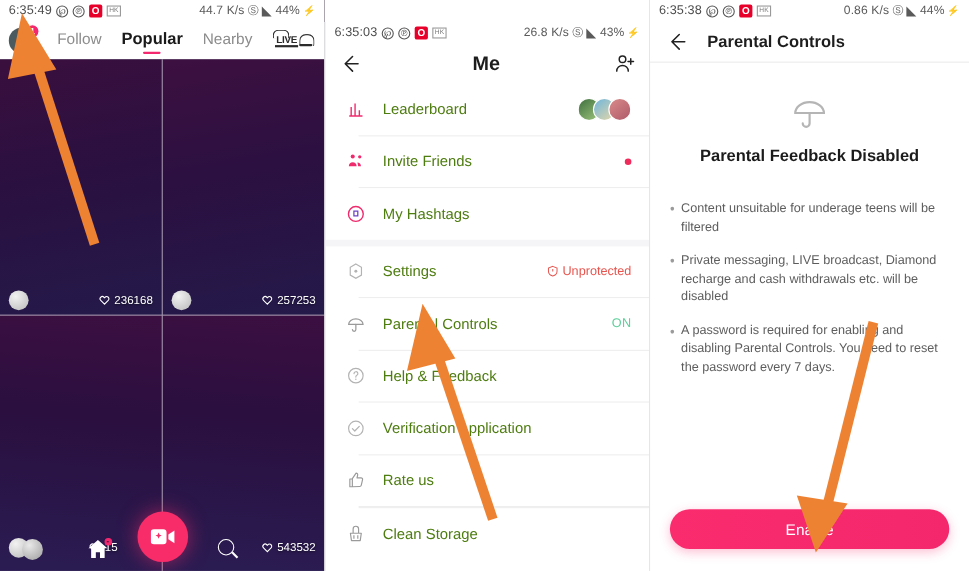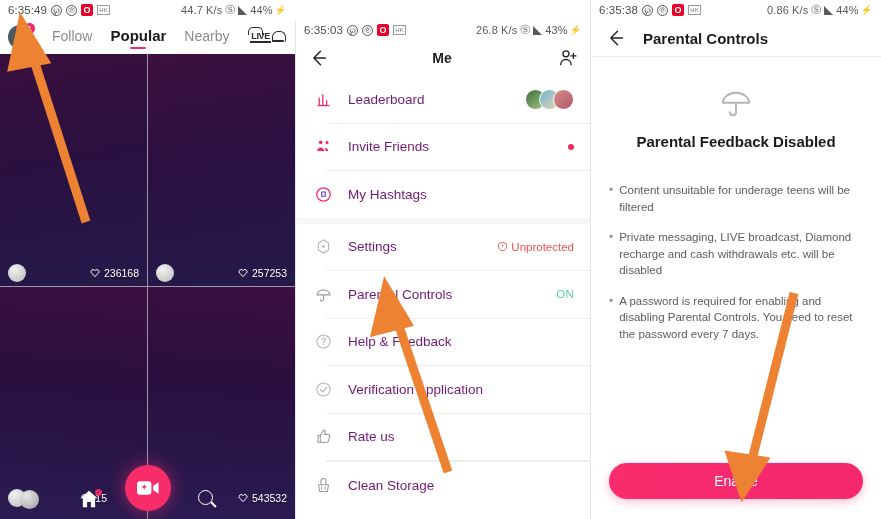--- a/index.html
+++ b/index.html
@@ -103,30 +103,30 @@
   .search-ic::before { content:""; position:absolute; left:0; top:0; width:13px; height:13px;
     border:1.8px solid #fff; border-radius:50%;}
   .search-ic::after { content:""; position:absolute; right:0; bottom:0; width:7px; height:1.8px;
     background:#fff; transform: rotate(45deg); transform-origin: right center;}
 
   
   .p2 { width: 295px; height: 519px; background: #fff; border-left: 1px solid #e6e6e6; margin-top: 20px; }
   .nav-header { height: 36px; display:flex; align-items:center; padding: 0 12px; background:#fff; }
   .back-arrow { width: 20px; height: 20px; position: relative; flex:none; }
   .back-arrow svg { display:block; }
-  .nav-title { flex:1; text-align:center; font-size: 14px; font-weight: bold; color:#1d1d1d; }
+  .nav-title { flex:1; text-align:center; font-size: 18px; font-weight: bold; color:#1d1d1d; }
   .nav-right { width: 22px; display:flex; justify-content:flex-end; }
   .addfriend svg { display:block; }
   .sep-bar { height: 6px; background: #f5f5f7; }
   .thin-sep { height: 1px; background: #ececec; margin-left: 30px; }
 
   .mlist { }
   .mrow { height: 46.5px; display: flex; align-items: center; padding: 0 16px; position: relative; }
   .mrow .mico { width: 22px; flex: none; display:flex; align-items:center; justify-content:center; }
-  .mrow .mlabel { font-size: 13.5px; color: #701a75; margin-left: 14px; }
+  .mrow .mlabel { font-size: 13.5px; color: #4d7c0f; margin-left: 14px; }
   .mrow .mright { margin-left:auto; display:flex; align-items:center; gap:6px; }
   .mdivider { height:1px; background:#eeeeee; margin-left: 30px; }
   .stack-avatars { display:flex; }
   .stack-avatars span { width: 21px; height: 21px; border-radius:50%; border: 1.5px solid #fff; margin-left: -7px; }
   .stack-avatars span:first-child { margin-left: 0; }
   .sa1 { background: linear-gradient(140deg,#3f6f3f,#9cc47a); }
   .sa2 { background: linear-gradient(140deg,#6fb6dd,#e5d7a6); }
   .sa3 { background: linear-gradient(140deg,#d98a8a,#b05a6a); }
   .red-dot { width:6px; height:6px; border-radius:50%; background:#ef2b5c; }
   .unprotected { color:#e8554f; font-size: 11.5px; display:flex; align-items:center; gap:3px; }

